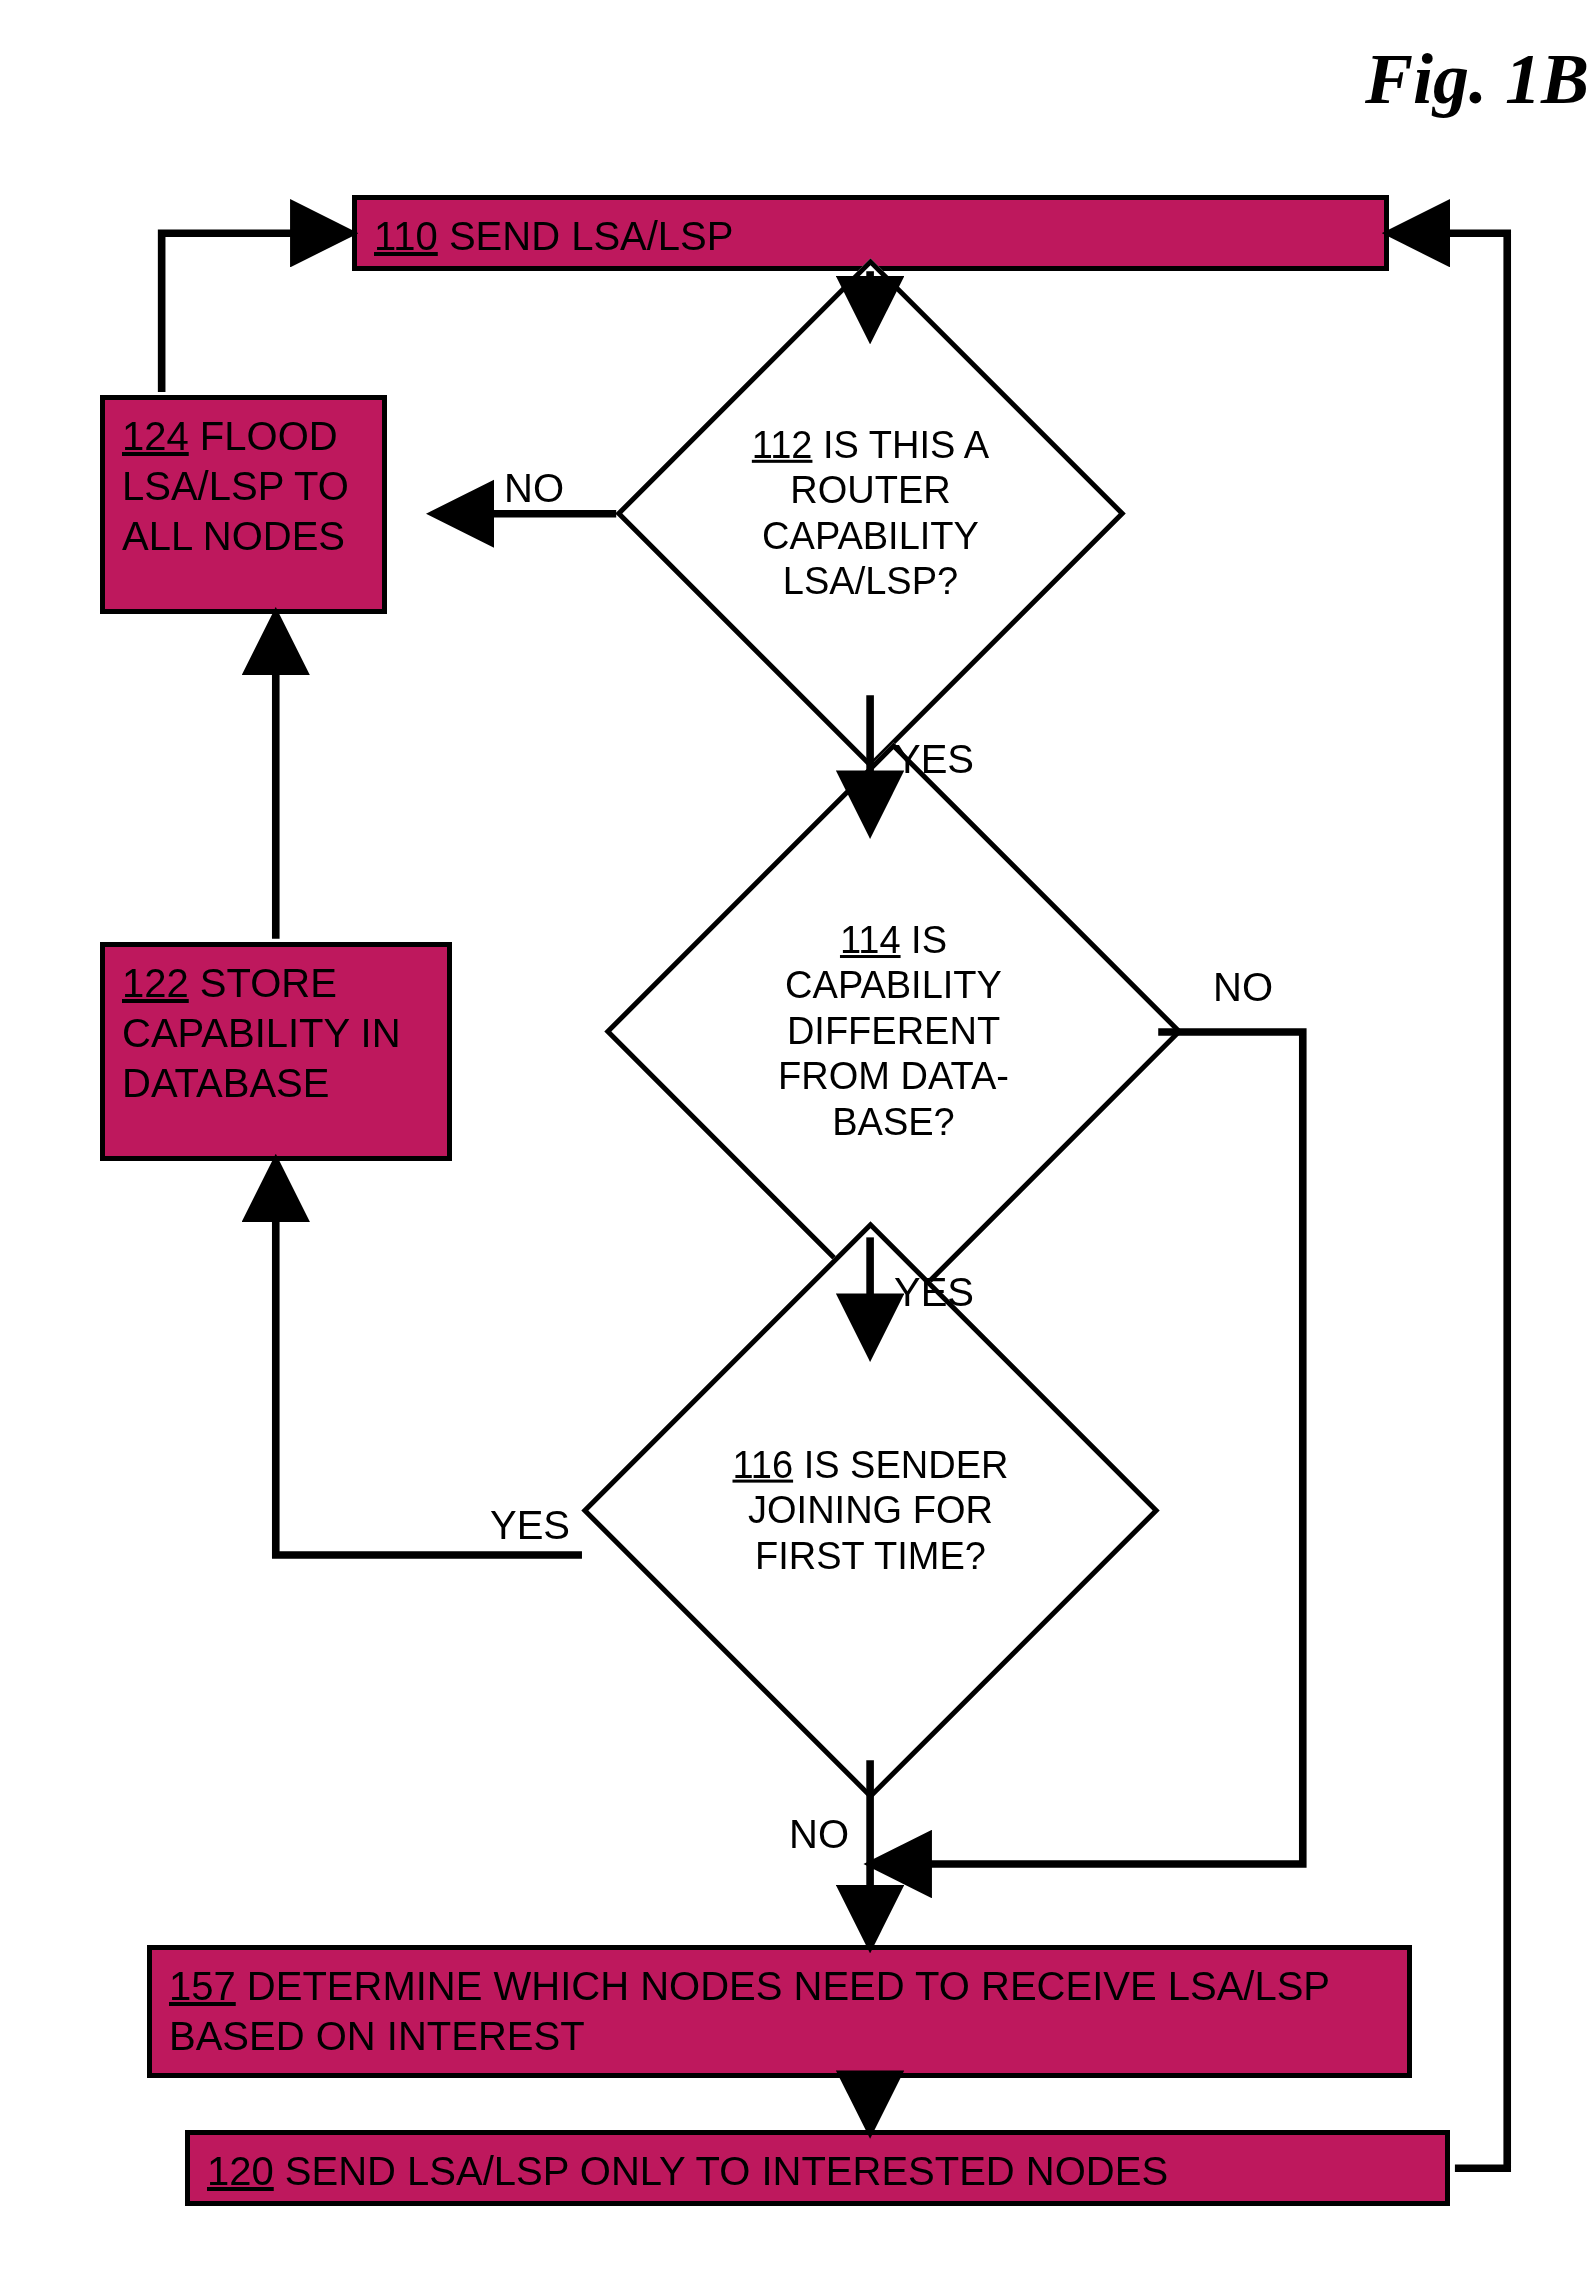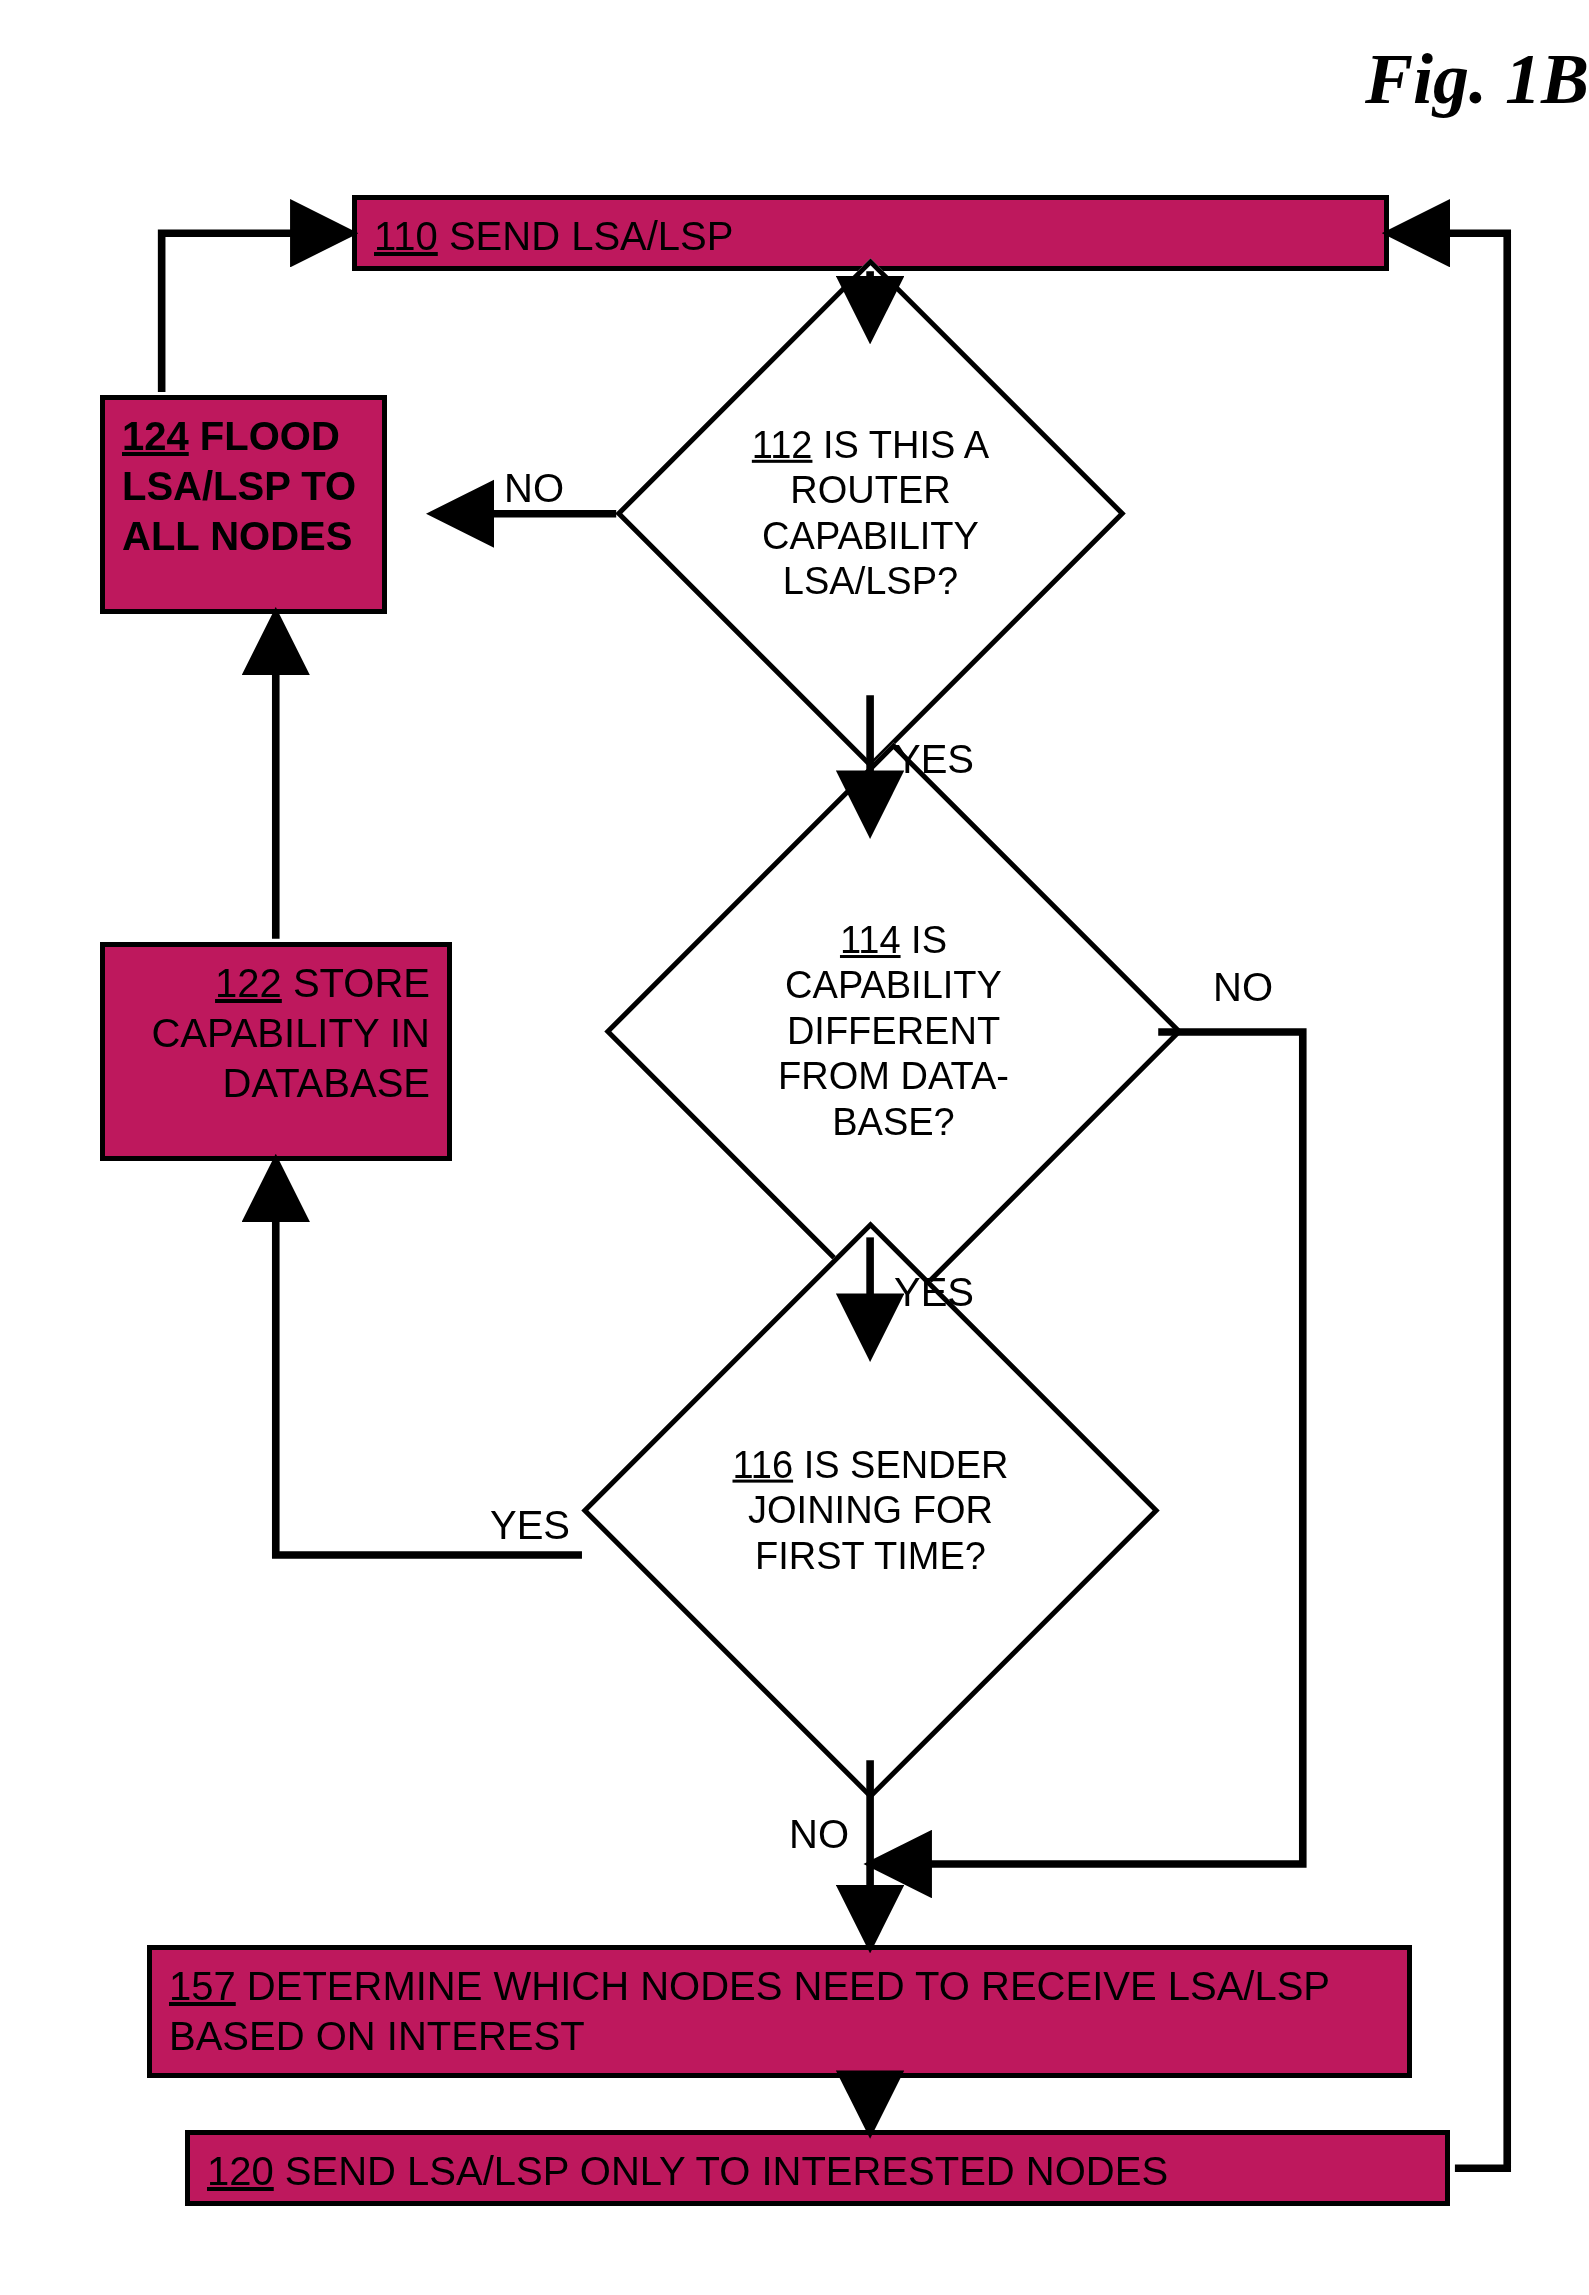--- a/index.html
+++ b/index.html
@@ -72,32 +72,32 @@
   <span class="num">110</span><span> SEND LSA/LSP</span>
 </div>
 
 <div class="diamond-wrap" style="left:690px; top:333px; width:361px; height:361px;">
   <div class="diamond-shape"></div>
   <div class="diamond-text">
     <span class="num">112</span><span> IS THIS A ROUTER CAPABILITY LSA/LSP?</span>
   </div>
 </div>
 
-<div class="box" style="left:100px; top:395px; width:287px; height:219px;font-weight:bold;">
+<div class="box" style="left:100px; top:395px; width:287px; height:219px;">
   <span class="num">124</span><span> FLOOD LSA/LSP TO ALL NODES</span>
 </div>
 
 <div class="diamond-wrap" style="left:689px; top:827px; width:409px; height:409px;">
   <div class="diamond-shape"></div>
   <div class="diamond-text">
     <span class="num">114</span><span> IS CAPABILITY DIFFERENT FROM DATA-BASE?</span>
   </div>
 </div>
 
-<div class="box" style="left:100px; top:942px; width:352px; height:219px;text-align:right;">
+<div class="box" style="left:100px; top:942px; width:352px; height:219px;">
   <span class="num">122</span><span> STORE CAPABILITY IN DATABASE</span>
 </div>
 
 <div class="diamond-wrap" style="left:666px; top:1306px; width:409px; height:409px;">
   <div class="diamond-shape"></div>
   <div class="diamond-text">
     <span class="num">116</span><span> IS SENDER JOINING FOR FIRST TIME?</span>
   </div>
 </div>
 

